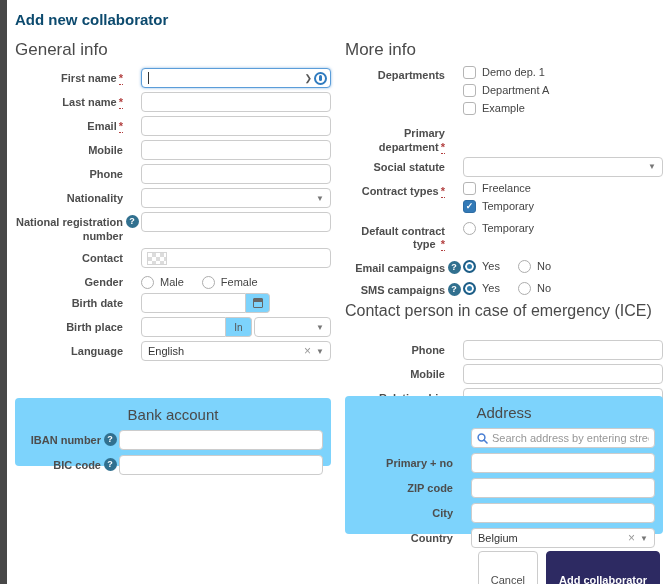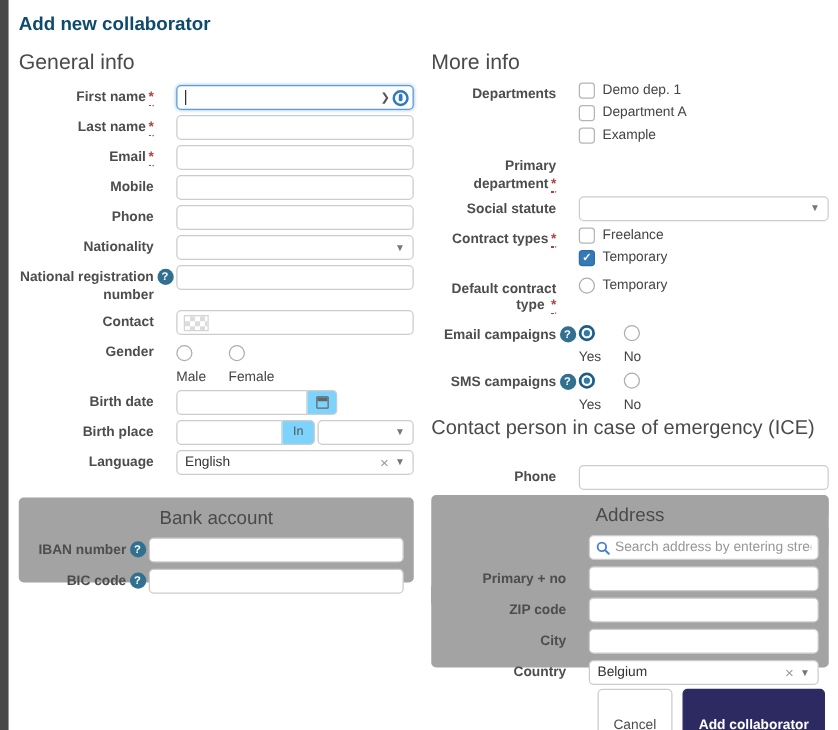--- a/index.html
+++ b/index.html
@@ -53,32 +53,32 @@
   .swatch-wrap { padding:0; display:flex; align-items:flex-start; }
 
   .radio { width:13px; height:13px; border:1px solid #adadad; border-radius:50%; background:#fff; flex:none; margin-top:1px; }
   .radio.sel { border:2px solid #1d5d86; background:#2e7cab; box-shadow:inset 0 0 0 2px #fff; }
   .cb { width:13px; height:13px; border:1px solid #b5b5b5; border-radius:3px; background:#fff; flex:none; margin-top:1px;
         display:flex; align-items:center; justify-content:center; }
   .cb.checked { background:#337ab7; border-color:#2e6da4; color:#fff; font-size:9px; font-weight:700; line-height:1; }
   .opt { display:flex; align-items:flex-start; gap:6px; font-size:11px; color:#444; margin-bottom:4px; }
   .opt .t { padding-top:1px; }
   .opt-inline { display:flex; gap:18px; padding-top:3px; }
-  .opt-inline .opt { margin-bottom:0;flex-direction:column; }
+  .opt-inline .opt { margin-bottom:0; }
 
   .grp { display:flex; flex-direction:column; }
 
   .addon-btn { height:20px; border:1px solid #ccc; background:#7dd3fc; border-radius:0 4px 4px 0; border-left:none;
                display:flex; align-items:center; justify-content:center; font-size:10px; color:#555; flex:none; }
   .joined-left { border-radius:4px 0 0 4px; }
 
   .filebtn { font-size:11px; color:#333; background:#efefef; border:1px solid #8f8f8f; border-radius:3px; padding:2px 8px; }
   .filetext { font-size:11px; color:#333; margin-left:7px; padding-top:3px; }
 
-  .graybox { position:absolute; background:#a3a3a3; border-radius:4px; padding:8px 8px; }
+  .graybox { position:absolute; background:#7dd3fc; border-radius:4px; padding:8px 8px; }
   .bbox { left:8px; top:398px; width:316px; height:68px; }
   .abox { left:338px; top:396px; width:318px; height:138px; }
   .graybox .boxh { text-align:center; font-size:15px; font-weight:400; color:#4a4a4a; margin-bottom:7px; }
   .bbox .lbl { width:78px; }
   .graybox .row { margin-bottom:5px; }
 
   .searchbox { width:100%; height:20px; border:1px solid #ccc; border-radius:4px; background:#fff; display:flex; align-items:center; padding:0 5px; }
   .searchbox input { border:none; outline:none; flex:1; font-size:11px; font-family:inherit; color:#333; min-width:0; }
   .searchbox input::placeholder { color:#979797; }
   .mag { margin-right:4px; flex:none; display:flex; }

